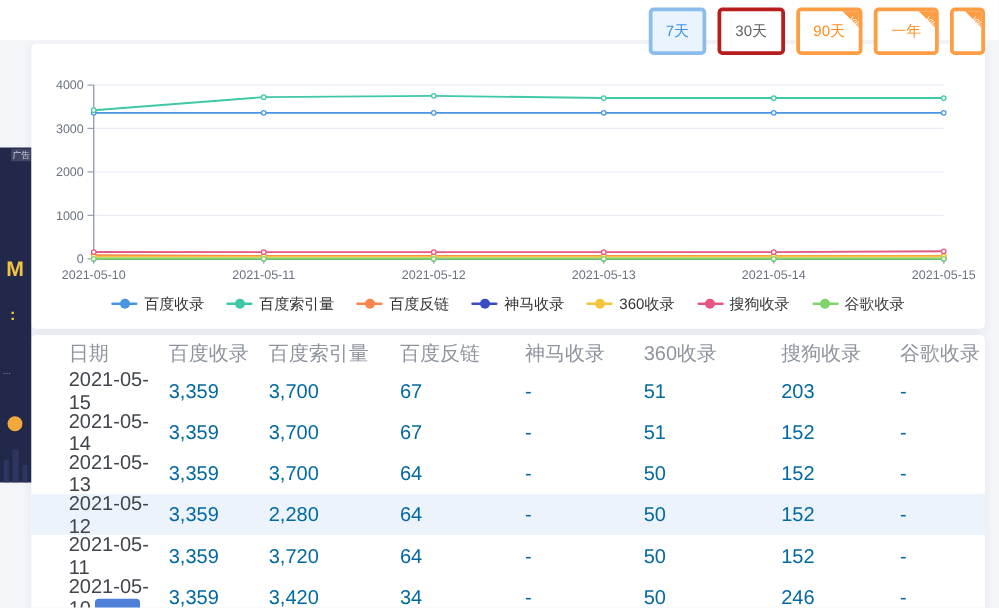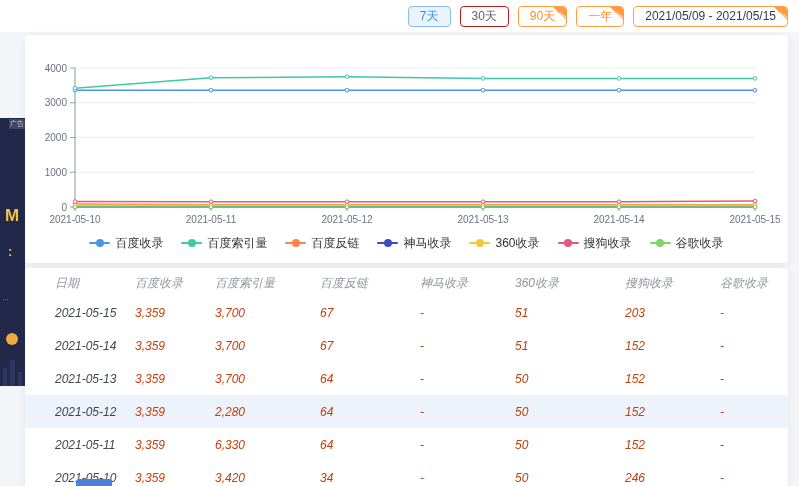--- a/index.html
+++ b/index.html
@@ -7,23 +7,23 @@
   body {
     position:relative; overflow:hidden;
     background:#f3f5f9;
     font-family:"Liberation Sans", sans-serif;
   }
   .top-band { position:absolute; left:0; top:0; width:799px; height:32px; background:#ffffff; }
 
   
   .toolbar { position:absolute; top:6px; right:11px; display:flex; gap:9px; z-index:20; }
   .btn {
-    position:relative; height:21px; line-height:19px; padding:0 11px;
+    position:relative; height:38px; line-height:19px; padding:0 11px;
     border-radius:4px; font-size:12px; background:#fff;
-    border:1px solid #b91c1c; color:#606266; cursor:pointer; overflow:hidden;
+    border:3px solid #b91c1c; color:#606266; cursor:pointer; overflow:hidden;
     white-space:nowrap;
   }
   .btn.selected { background:#e9f4fe; border-color:#8cbcec; color:#3d8fe0; }
   .btn.vip { border-color:#ff9d43; color:#ff8c1a; }
   .btn.vip-date { border-color:#ff9d43; color:#2f3c52; }
   .vip-badge { position:absolute; top:-1px; right:-1px; width:0; height:0;
     border-left:15px solid transparent; border-top:15px solid #ff9d43; }
   .vip-badge span { position:absolute; top:-14px; left:-10px; color:#fff;
     font-size:6px; transform:rotate(45deg); letter-spacing:0; }
 
@@ -40,25 +40,25 @@
   .legend-item { display:flex; align-items:center; gap:5px; cursor:pointer; }
   .legend-marker { position:relative; width:21px; height:8px; }
   .legend-marker .bar { position:absolute; left:0; top:3px; width:21px; height:2px; border-radius:1px; }
   .legend-marker .dot { position:absolute; left:6.5px; top:0; width:8px; height:8px; border-radius:50%; }
   .legend-label { font-size:12px; color:#333; }
 
   
   .table { padding-top:2px; }
   .trow {
     display:grid; grid-template-columns:80px 80px 105px 100px 95px 110px 95px 1fr;
-    padding-left:30px; align-items:center; font-size:12px; height:33px; cursor:default;font-style:italic;
+    padding-left:30px; align-items:center; font-size:16px; height:33px; cursor:default;
   }
   .trow.head { height:26px; color:#8f959e; cursor:default; }
   .trow .c-date { color:#41464d; }
-  .trow .cell { color:#c2410c; }
+  .trow .cell { color:#0369a1; }
   .trow.hl { background:#edf3fb; }
 
   
   .ad { position:absolute; left:0; top:118px; width:25px; height:268px;
     background:#212849; overflow:hidden; z-index:15; cursor:pointer; }
   .ad-tag { position:absolute; top:1px; right:0; font-size:7px; color:#c9cee6;
     background:rgba(255,255,255,.14); padding:0 1px; }
   .ad-m { position:absolute; top:88px; left:5px; color:#f5c342; font-size:17px; font-weight:bold; }
   .ad-colon { position:absolute; top:126px; left:8px; color:#f5c342; font-size:13px; font-weight:bold; }
   .ad-small { position:absolute; top:176px; left:2px; color:#9aa3c0; font-size:7px; }
@@ -86,21 +86,20 @@
         <span>VIP</span>
       </i>
   </button>
   <button class="btn vip">
     <span>一年</span>
     <i class="vip-badge">
         <span>VIP</span>
       </i>
   </button>
   <button class="btn vip-date">
-    <span>2021/05/09 - 2021/05/15</span>
     <i class="vip-badge">
         <span>VIP</span>
       </i>
   </button>
 </div>
 
 <div class="chart-card">
   <div class="chart-wrap">
     <svg id="chart-svg" width="755" height="178" xmlns="http://www.w3.org/2000/svg">
         <line x1="35" y1="152" x2="40" y2="152" stroke="#9aa3b0" stroke-width="1"></line>
@@ -283,21 +282,21 @@
         <span class="cell">2,280</span>
         <span class="cell">64</span>
         <span class="cell">-</span>
         <span class="cell">50</span>
         <span class="cell">152</span>
         <span class="cell">-</span>
       </div>
       <div class="trow">
         <span class="c-date">2021-05-11</span>
         <span class="cell">3,359</span>
-        <span class="cell">6,330</span>
+        <span class="cell">3,720</span>
         <span class="cell">64</span>
         <span class="cell">-</span>
         <span class="cell">50</span>
         <span class="cell">152</span>
         <span class="cell">-</span>
       </div>
       <div class="trow">
         <span class="c-date">2021-05-10</span>
         <span class="cell">3,359</span>
         <span class="cell">3,420</span>

